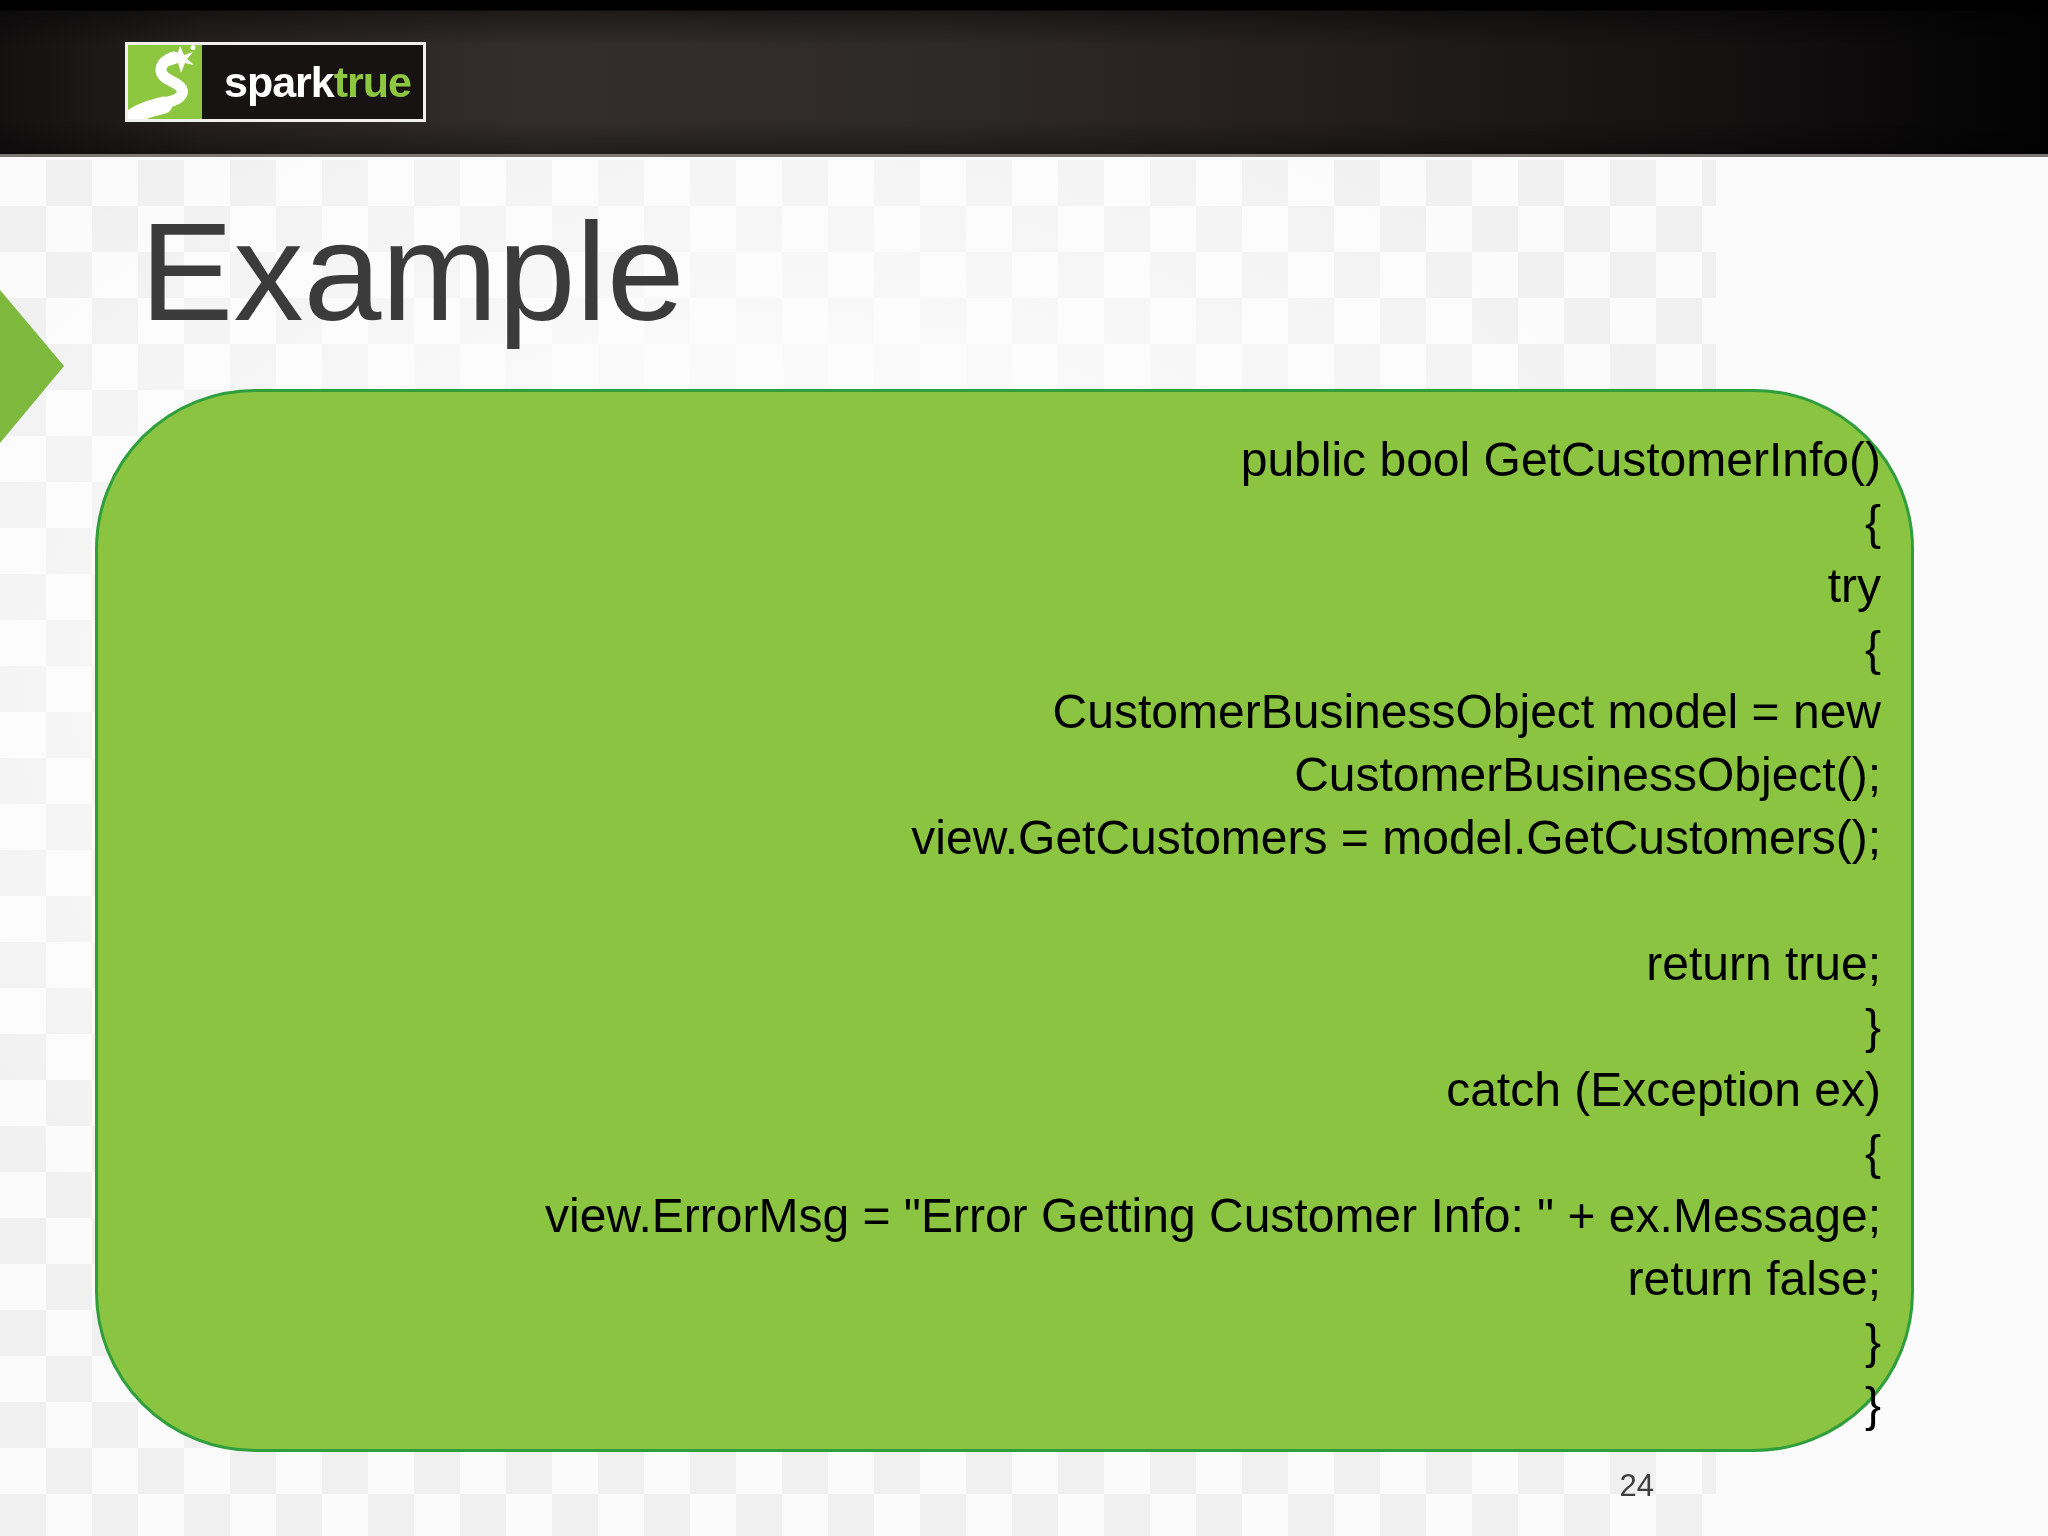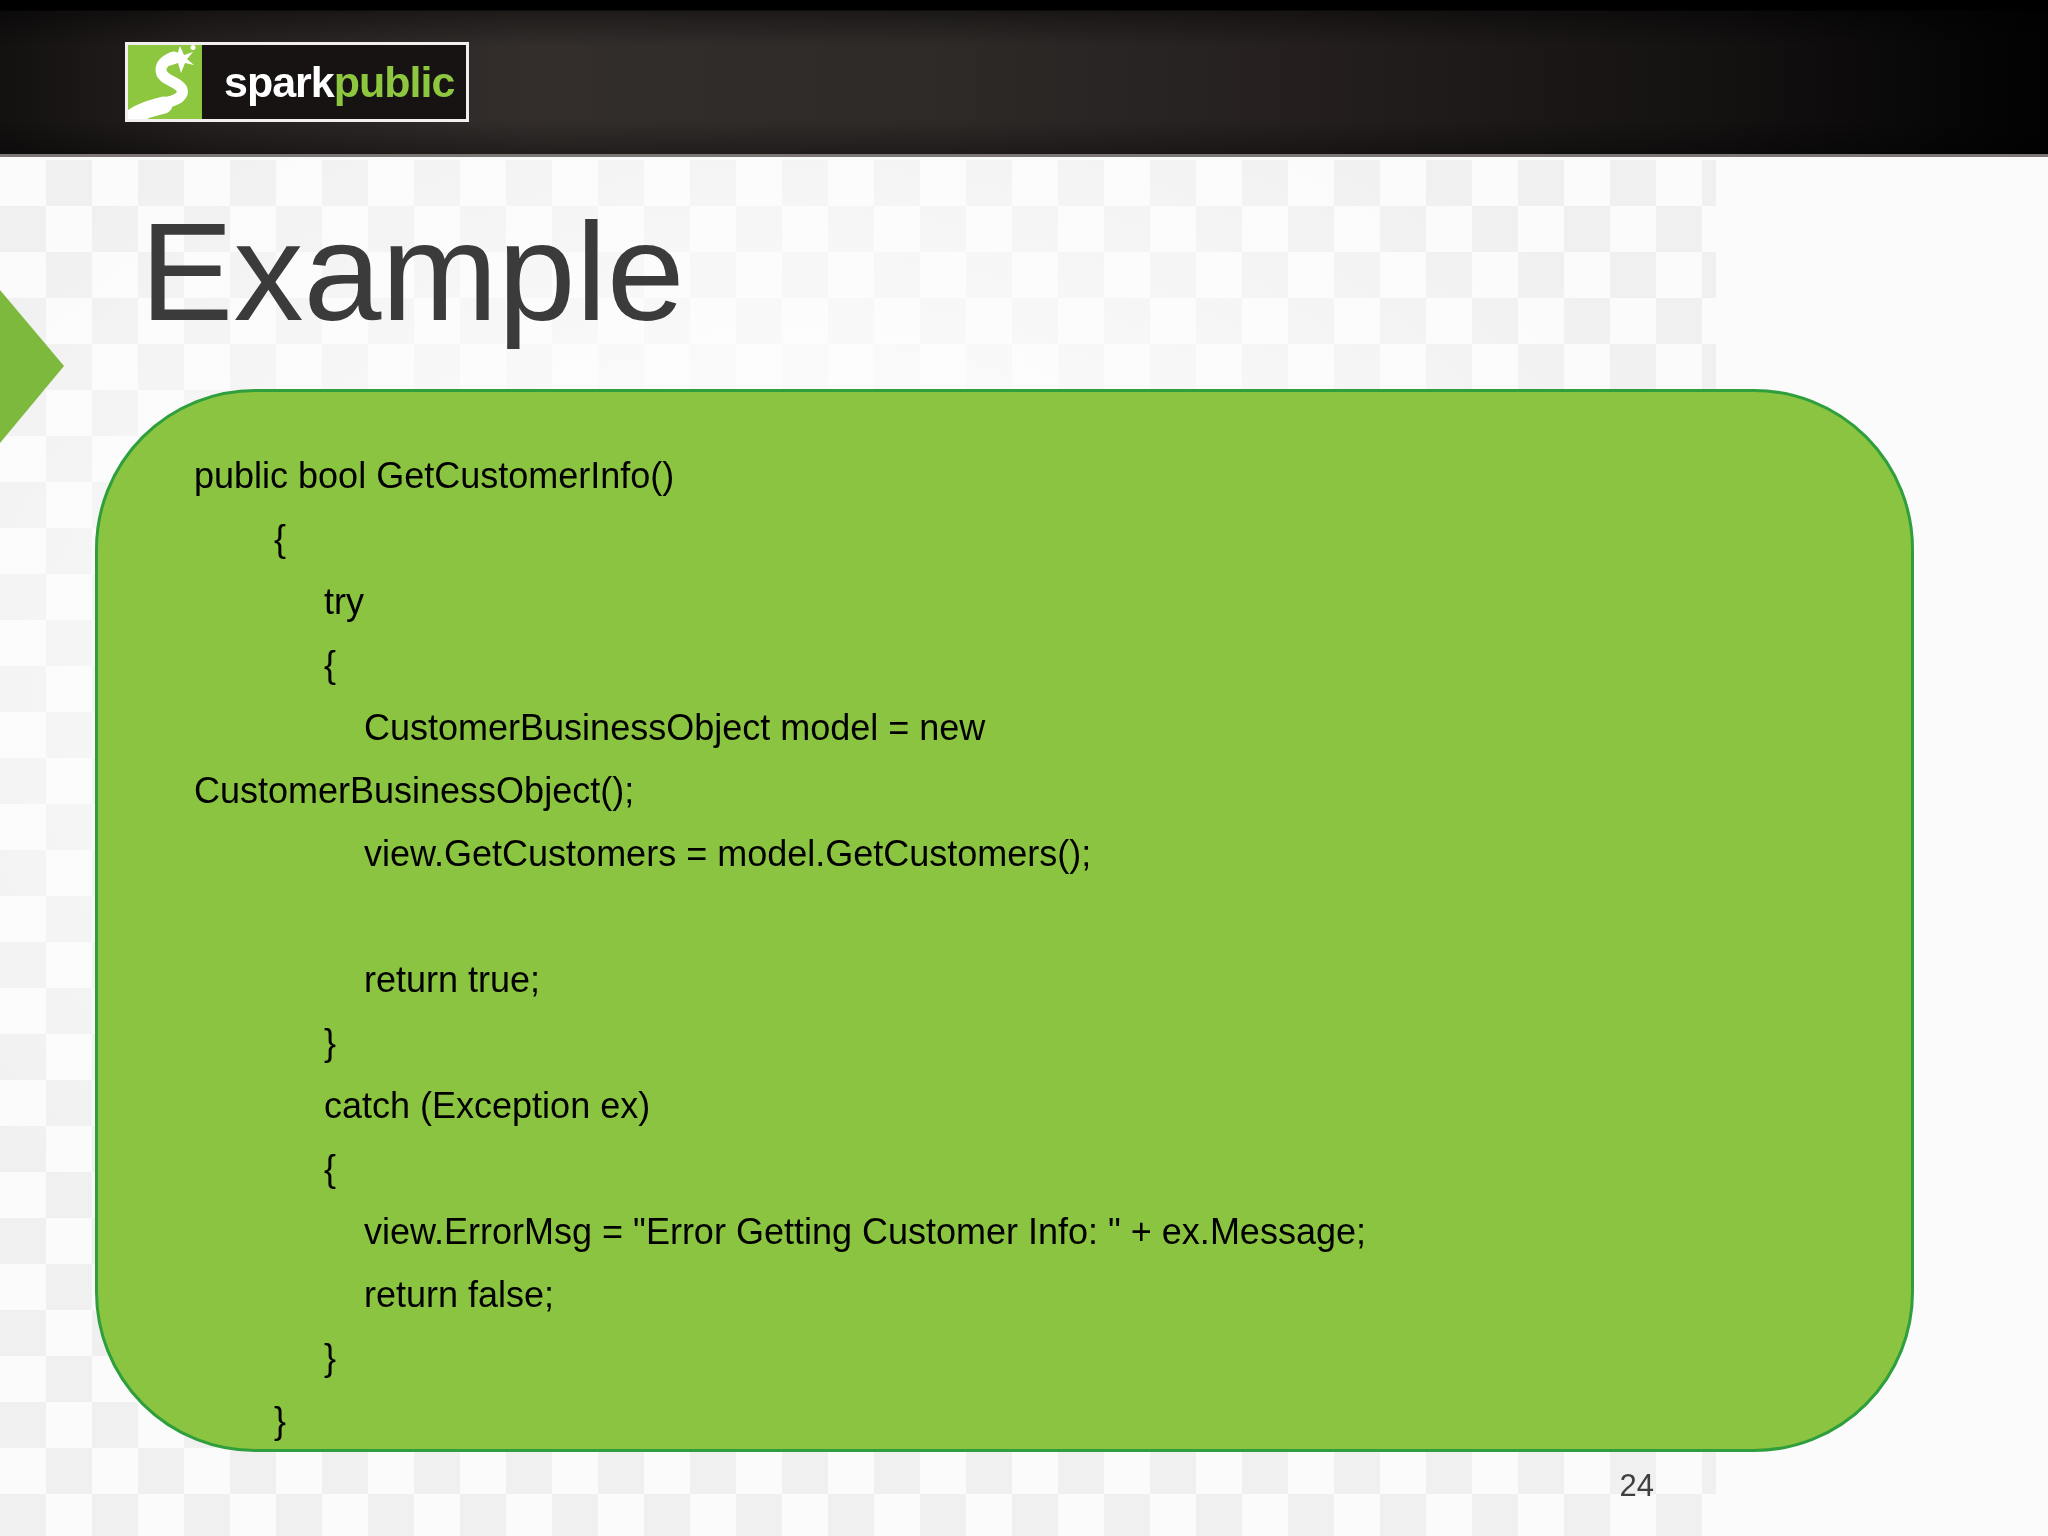--- a/index.html
+++ b/index.html
@@ -61,45 +61,45 @@
     letter-spacing: 0px; white-space: nowrap;
   }
   .code-box {
     position: absolute; left: 95px; top: 229px; 
     width: 1819px; height: 1063px;
     background: #8bc440;
     border: 3px solid #2f9e3c;
     border-radius: 160px;
   }
   .code-box pre {
-    margin: 16px; padding: 36px 30px 0 80px;
+    margin: 0; padding: 36px 30px 0 80px;
     font-family: "Liberation Sans", "DejaVu Sans", sans-serif;
-    font-size: 36px; line-height: 63px; color: #000000;
-    white-space: pre; overflow: hidden;
+    font-size: 48px; line-height: 63px; color: #000000;
+    white-space: pre; overflow: hidden; text-align: right;
   }
   .page-number {
     position: absolute; right: 62px; bottom: 32px;
     font-size: 31px; color: #3f3f3f;
   }
 </style>
 </head>
 <body>
 
 <div class="header">
   <div class="logo-unit">
     <svg class="logo-tile" viewBox="0 0 74 74">
       <rect x="0" y="0" width="74" height="74" fill="#8dc63f"></rect>
       <path d="M4 74 C 14 62, 30 60, 44 56 C 56 52, 57 45, 50 40 C 43 35, 33 33, 33 25 C 33 18, 40 14, 46 12" fill="none" stroke="#ffffff" stroke-width="11" stroke-linecap="round"></path>
       <path d="M2 74 C 12 66, 24 63, 36 60" fill="none" stroke="#ffffff" stroke-width="17" stroke-linecap="round"></path>
       <polygon points="52,1 56,10 65,7 59,14 66,20 57,18 53,28 50,18 41,21 47,13 41,7 49,10" fill="#ffffff"></polygon>
       <circle cx="65" cy="2.5" r="2.5" fill="#ffffff"></circle>
     </svg>
     <div class="wordmark">
         <span>spark</span>
-        <span class="hound">public</span>
+        <span class="hound">true</span>
       </div>
   </div>
 </div>
 
 <div class="slide">
   <svg class="chevron" viewBox="0 0 64 153">
     <polygon points="0,0 64,76 0,153" fill="#7cb93c"></polygon>
   </svg>
 
   <div class="slide-title">Example</div>

